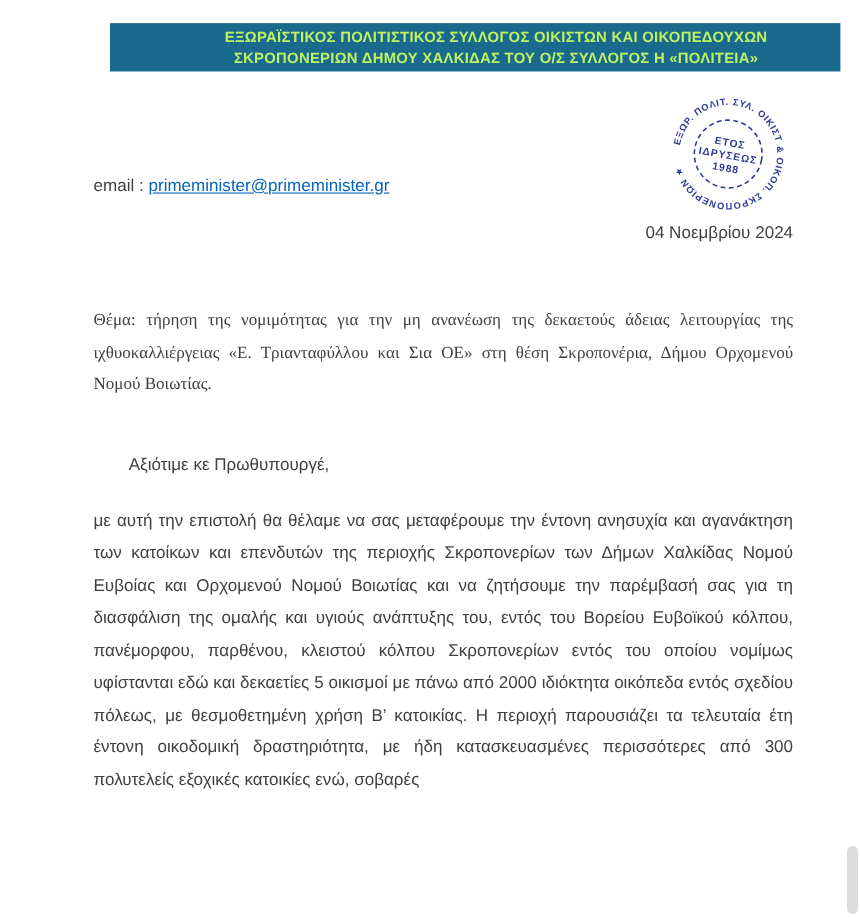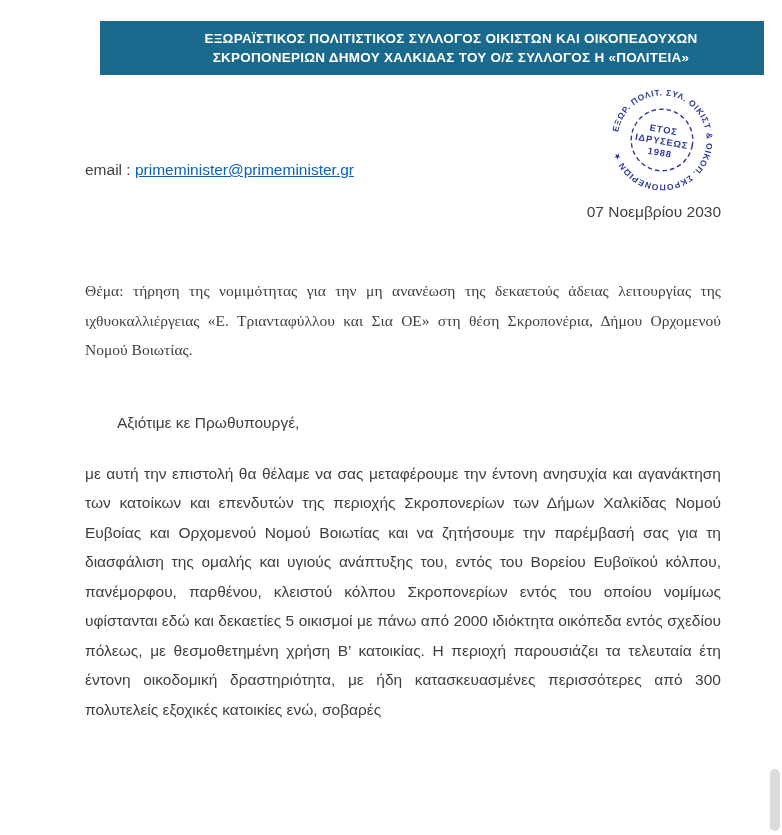--- a/index.html
+++ b/index.html
@@ -10,23 +10,23 @@
   }
   .page {
     position:relative;
     width:782px; height:835px;
     background:#ffffff;
     overflow:hidden;
   }
   .header-bar {
     position:absolute;
     left:100px; top:21px;
-    width:664px; height:54px;
+    width:664px; height:44px;
     background:var(--banner-bg,#1a6a8d);
-    color:#ffffff;
+    color:#bef264;
     display:flex; flex-direction:column;
     justify-content:center; align-items:center;
     text-align:center;
     font-weight:bold;
     font-size:13.5px;
     line-height:19px;
     letter-spacing:0.25px;
     padding-left:38px;
   }
   .stamp {
@@ -97,21 +97,21 @@
         <textPath href="#ringPath" startOffset="0">ΕΞΩΡ. ΠΟΛΙΤ. ΣΥΛ. ΟΙΚΙΣΤ &amp; ΟΙΚΟΠ. ΣΚΡΟΠΟΝΕΡΙΩΝ ★</textPath>
       </text>
       <text x="65" y="57" text-anchor="middle" font-size="10.5" font-weight="bold" fill="currentColor" letter-spacing="1">ΕΤΟΣ</text>
       <text x="65" y="70" text-anchor="middle" font-size="10.5" font-weight="bold" fill="currentColor" letter-spacing="1">ΙΔΡΥΣΕΩΣ</text>
       <text x="65" y="83" text-anchor="middle" font-size="10.5" font-weight="bold" fill="currentColor" letter-spacing="1">1988</text>
     </svg>
   </div>
 
   <div class="content">
     <p class="addr-line"><span>email : </span><a class="email-link" href="#">primeminister@primeminister.gr</a></p>
-    <p class="date-line">07 Νοεμβρίου 2030</p>
+    <p class="date-line">04 Νοεμβρίου 2024</p>
 
     <p class="subject">Θέμα: τήρηση της νομιμότητας για την μη ανανέωση της δεκαετούς άδειας λειτουργίας της ιχθυοκαλλιέργειας «Ε. Τριανταφύλλου και Σια ΟΕ» στη θέση Σκροπονέρια, Δήμου Ορχομενού Νομού Βοιωτίας.</p>
 
     <p class="salutation">Αξιότιμε κε Πρωθυπουργέ,</p>
 
     <p class="body-text">με αυτή την επιστολή θα θέλαμε να σας μεταφέρουμε την έντονη ανησυχία και αγανάκτηση των κατοίκων και επενδυτών της περιοχής Σκροπονερίων των Δήμων Χαλκίδας Νομού Ευβοίας και Ορχομενού Νομού Βοιωτίας και να ζητήσουμε την παρέμβασή σας για τη διασφάλιση της ομαλής και υγιούς ανάπτυξης του, εντός του Βορείου Ευβοϊκού κόλπου, πανέμορφου, παρθένου, κλειστού κόλπου Σκροπονερίων εντός του οποίου νομίμως υφίστανται εδώ και δεκαετίες 5 οικισμοί με πάνω από 2000 ιδιόκτητα οικόπεδα εντός σχεδίου πόλεως, με θεσμοθετημένη χρήση Β’ κατοικίας. Η περιοχή παρουσιάζει τα τελευταία έτη έντονη οικοδομική δραστηριότητα, με ήδη κατασκευασμένες περισσότερες από 300 πολυτελείς εξοχικές κατοικίες ενώ, σοβαρές</p>
   </div>
 
   <div class="scroll-thumb"></div>
 

